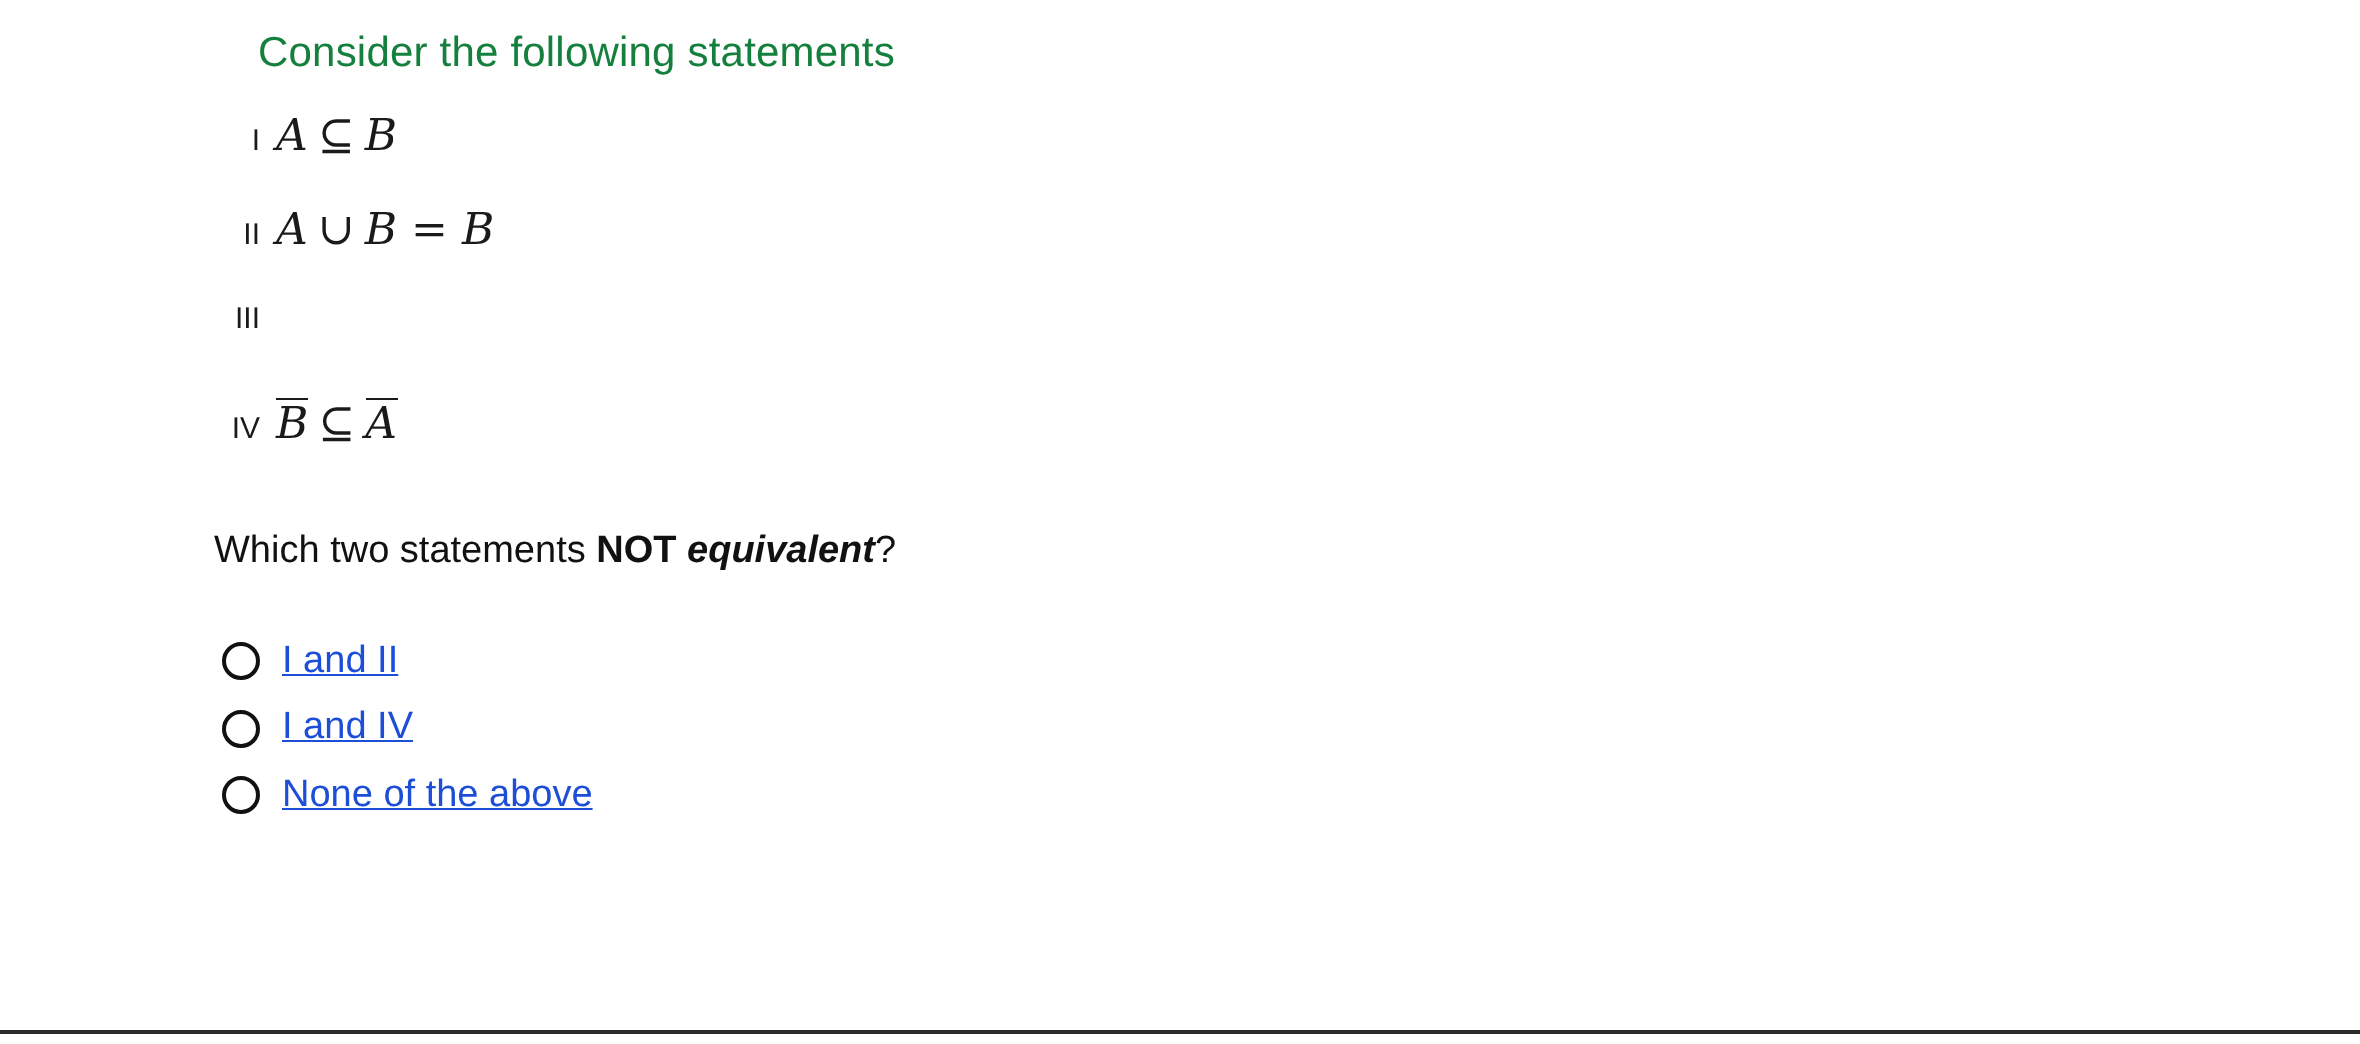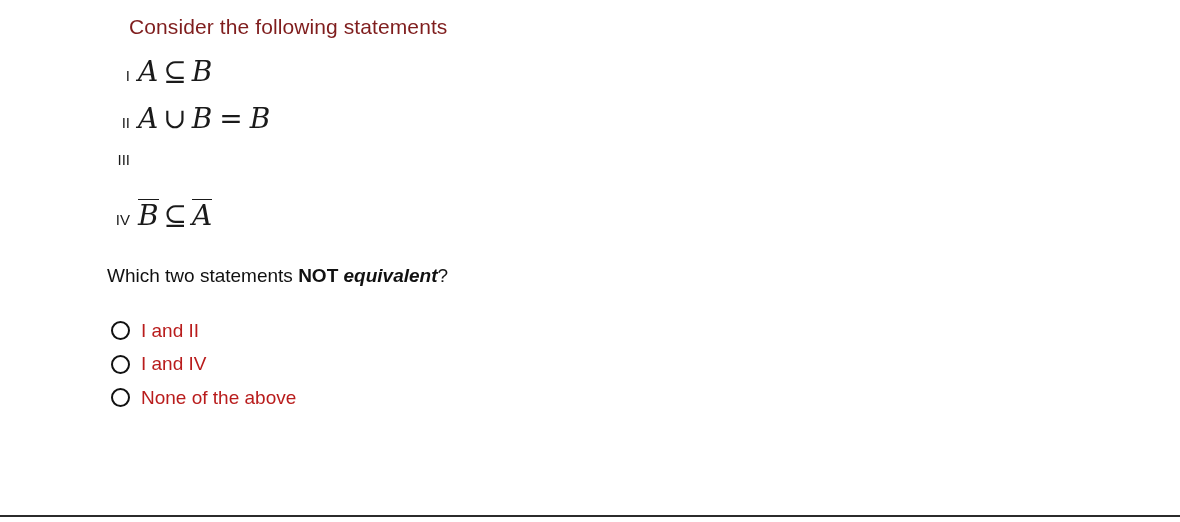--- a/index.html
+++ b/index.html
@@ -26,21 +26,21 @@
   
   .prompt {
     position: absolute;
     left: 129px;
     top: 13px;
     font-size: 21px;
     font-weight: 400;
     line-height: 28px;
     letter-spacing: 0.1px;
     white-space: nowrap;
-    color: #7f1d1d;
+    color: #15803d;
   }
 
   
   .statements {
     position: absolute;
     left: 96px;
     top: 58px;
     width: 560px;
   }
   .statement-row {
@@ -55,21 +55,21 @@
     font-size: 15px;
     font-weight: 400;
     line-height: 1;
     color: #1a1a1a;
     font-family: "Liberation Sans", sans-serif;
     flex: none;
   }
   .math {
     font-family: "DejaVu Serif", "Liberation Serif", serif;
     font-style: italic;
-    font-size: 28px;
+    font-size: 22px;
     line-height: 1;
     color: #1a1a1a;
     white-space: nowrap;
   }
   .math .op {
     font-style: normal;
     margin: 0 5px;
   }
   .math .eq {
     font-style: normal;
@@ -116,21 +116,22 @@
     background: #ffffff;
     box-sizing: border-box;
     flex: none;
     margin-right: 11px;
   }
   .option-label {
     font-size: 19px;
     font-weight: 400;
     line-height: 24px;
     white-space: nowrap;
-    color: #b91c1c;
+    color: #1d4ed8;
+    text-decoration: underline;
   }
 
   
   .divider {
     position: absolute;
     left: 0;
     top: 515px;
     width: 1180px;
     height: 0;
     border-top: 2px solid #2b2b2b;

